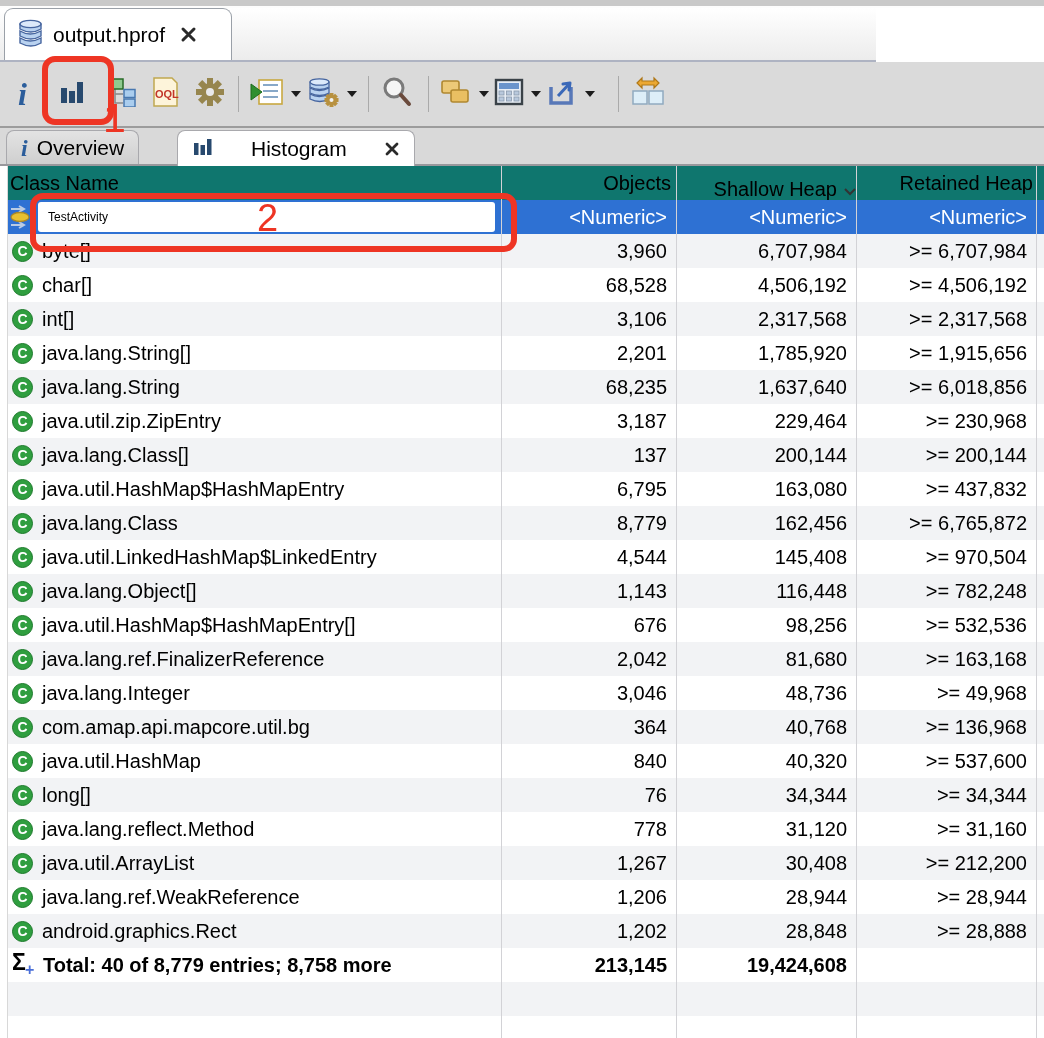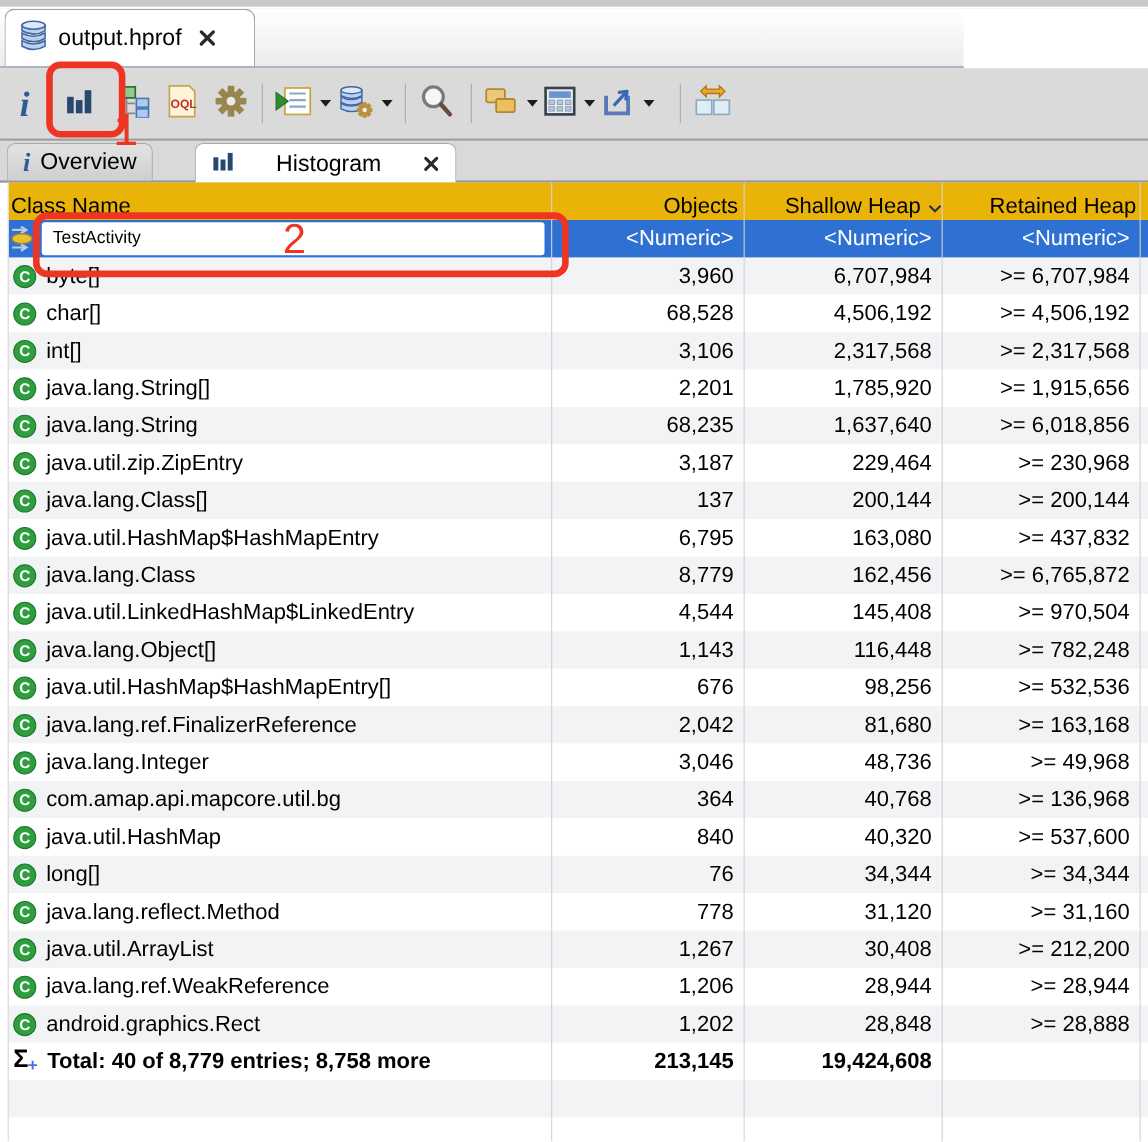--- a/index.html
+++ b/index.html
@@ -20,29 +20,29 @@
   .info-i{font-family:"Liberation Serif",serif;font-weight:700;font-style:italic;font-size:32px;color:#2b5d9b;line-height:1;}
   
   .view-tabrow{position:absolute;left:0;top:128px;width:1044px;height:38px;background:#d9d9d9;border-bottom:2px solid #98989c;box-sizing:border-box;}
   .vtab{position:absolute;top:2px;height:34px;display:flex;align-items:center;gap:9px;padding:0 14px;
         border:1px solid #a9a9ad;border-bottom:none;border-radius:8px 8px 0 0;box-sizing:border-box;font-size:21px;}
   .vtab.inactive{left:6px;background:linear-gradient(#e3e3e3,#cfcfcf);}
   .vtab.active{left:177px;background:#ffffff;height:36px;gap:37px;}
   
   .tablebody{position:absolute;left:8px;top:166px;width:1036px;bottom:0;}
   .hrow,.trow{display:flex;align-items:center;height:34px;font-size:20px;}
-  .hrow{background:#eab308;align-items:flex-end;}
+  .hrow{background:#0f766e;}
   .c-class{width:494px;display:flex;align-items:center;gap:9px;padding-left:4px;box-sizing:border-box;overflow:hidden;white-space:nowrap;}
   .c-objects{width:175px;}.c-shallow{width:180px;}.c-retained{width:180px;}
   .c-num{text-align:right;padding-right:10px;box-sizing:border-box;white-space:nowrap;}
   .hdr-class{padding-left:2px;gap:0;}
   .hdr-shallow{display:flex;align-items:center;justify-content:flex-end;gap:6px;padding-right:6px;margin-top:12px;}
   .filter-row{display:flex;align-items:center;height:34px;background:#2e71d3;color:#ffffff;font-size:20px;position:relative;}
   .filter-input{position:absolute;left:30px;top:2px;width:457px;height:30px;background:#ffffff;border:none;outline:none;
-                border-radius:3px;font-size:16px;color:#000;padding:0 0 0 10px;box-sizing:border-box;font-family:"Liberation Sans",sans-serif;z-index:12;}
+                border-radius:3px;font-size:12px;color:#000;padding:0 0 0 10px;box-sizing:border-box;font-family:"Liberation Sans",sans-serif;z-index:12;}
   .trow.odd{background:#f2f3f5;}
   .trow.even{background:#ffffff;}
   .cicon{flex:0 0 auto;width:21px;height:21px;border-radius:50%;background:#2f9e3f;border:1px solid #1d7a2b;
          color:#fff;font-size:14px;font-weight:700;display:flex;align-items:center;justify-content:center;box-sizing:border-box;}
   .total-row{display:flex;align-items:center;height:34px;background:#ffffff;font-size:20px;font-weight:700;}
   .filler1{height:34px;background:#f2f3f5;}
   .filler2{height:22px;background:#ffffff;}
   .vsep{position:absolute;top:166px;bottom:0;width:1px;background:#d2d2d6;z-index:5;}
   .gutterline{position:absolute;left:7px;top:166px;bottom:0;width:1px;background:#d8d8d8;}
   

